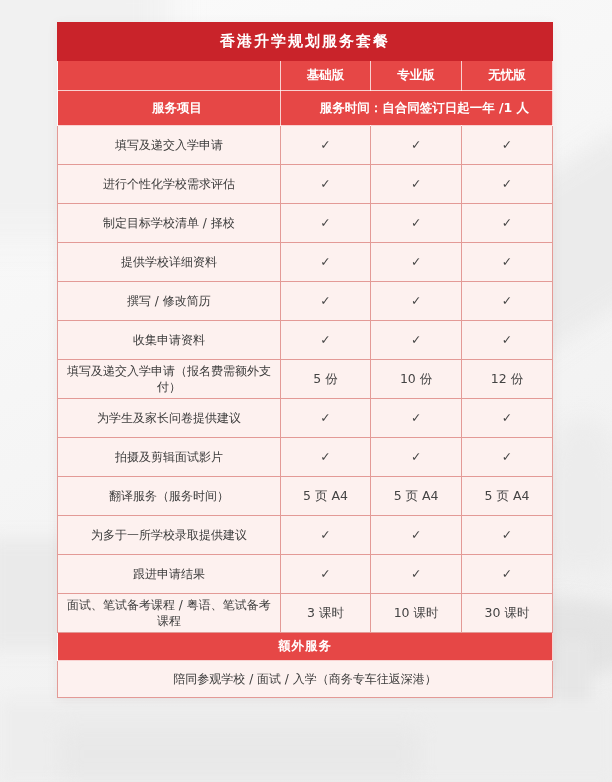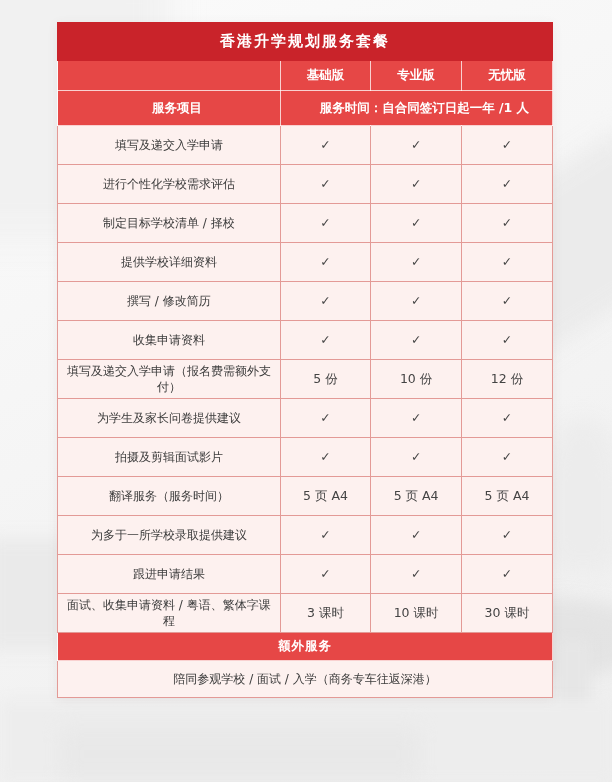--- a/index.html
+++ b/index.html
@@ -158,21 +158,21 @@
           <td class="val">✓</td>
           <td class="val">✓</td>
         </tr>
         <tr class="body-row">
           <td class="svc">跟进申请结果</td>
           <td class="val">✓</td>
           <td class="val">✓</td>
           <td class="val">✓</td>
         </tr>
         <tr class="body-row">
-          <td class="svc">面试、收集申请资料 / 粤语、繁体字课程</td>
+          <td class="svc">面试、笔试备考课程 / 粤语、笔试备考课程</td>
           <td class="val">3 课时</td>
           <td class="val">10 课时</td>
           <td class="val">30 课时</td>
         </tr>
       </tbody>
     <tbody>
       <tr class="extra-row">
         <td colspan="4">额外服务</td>
       </tr>
       <tr class="note-row">

